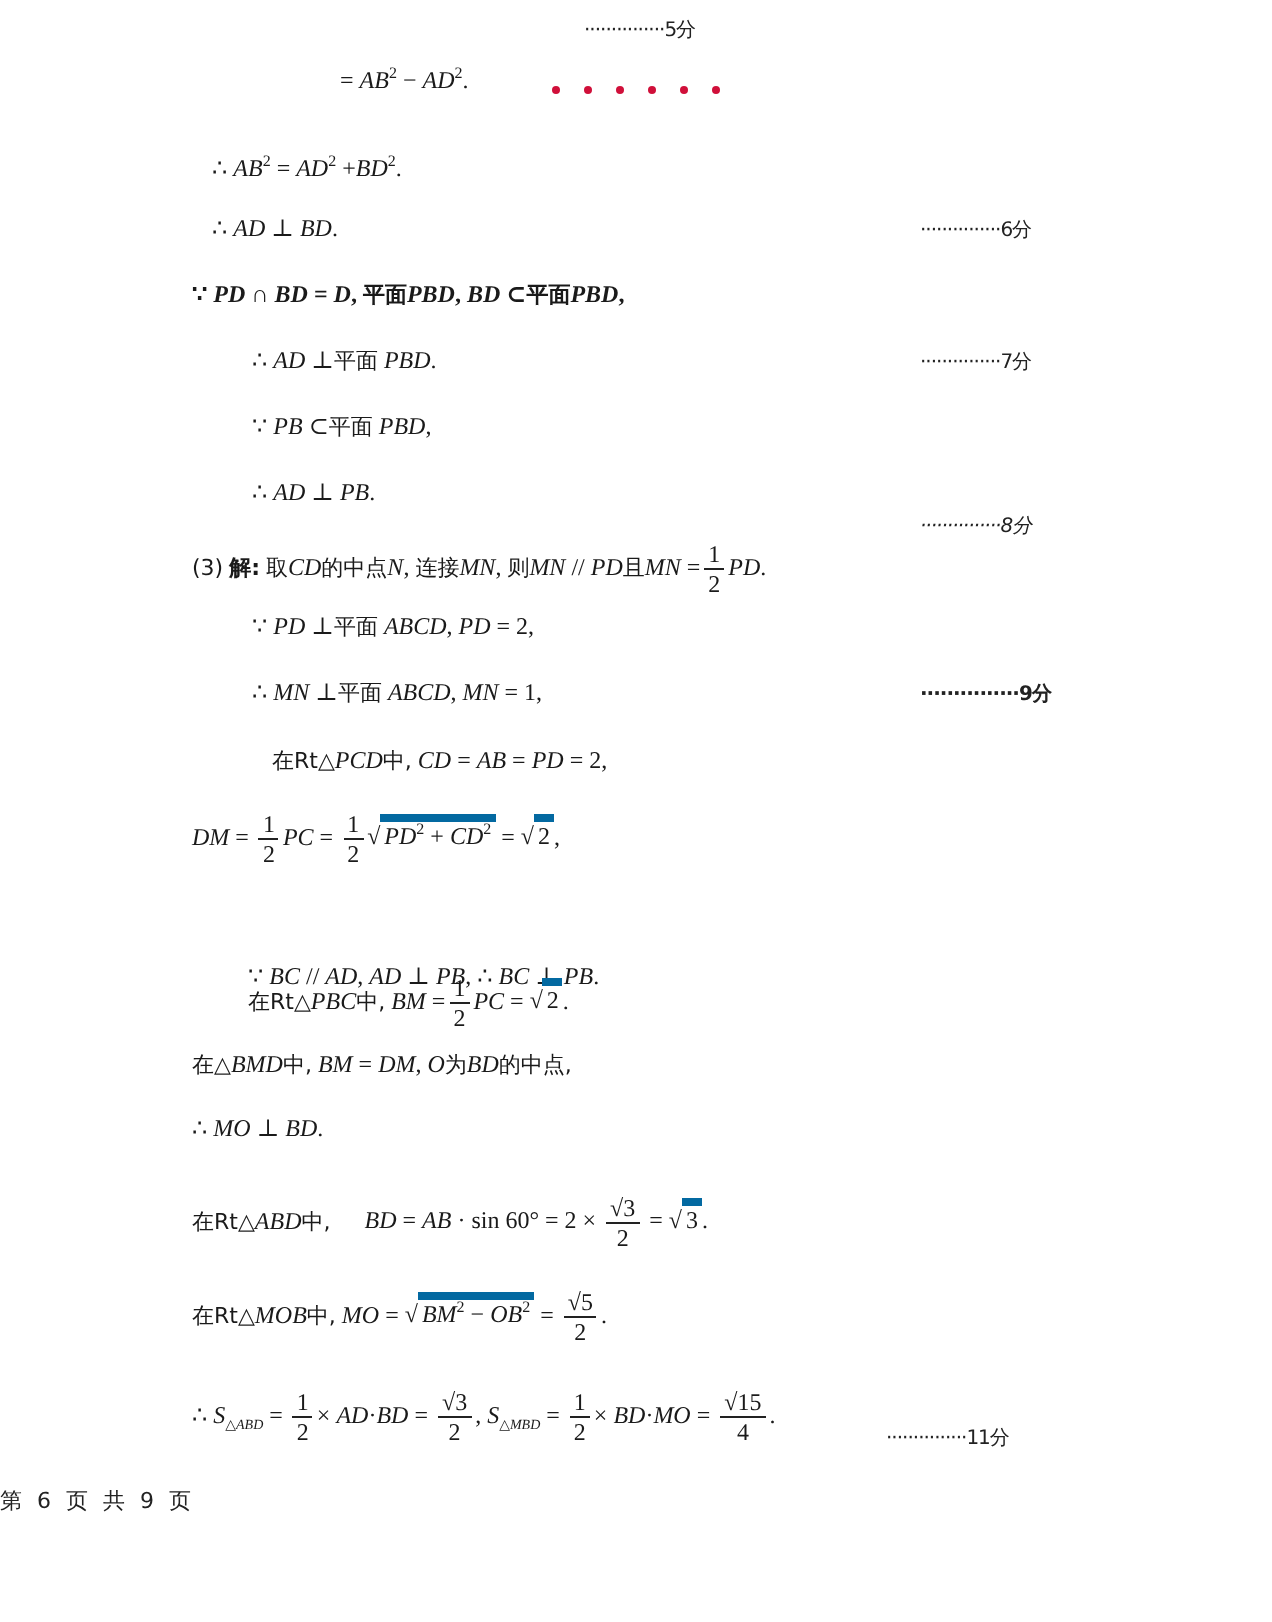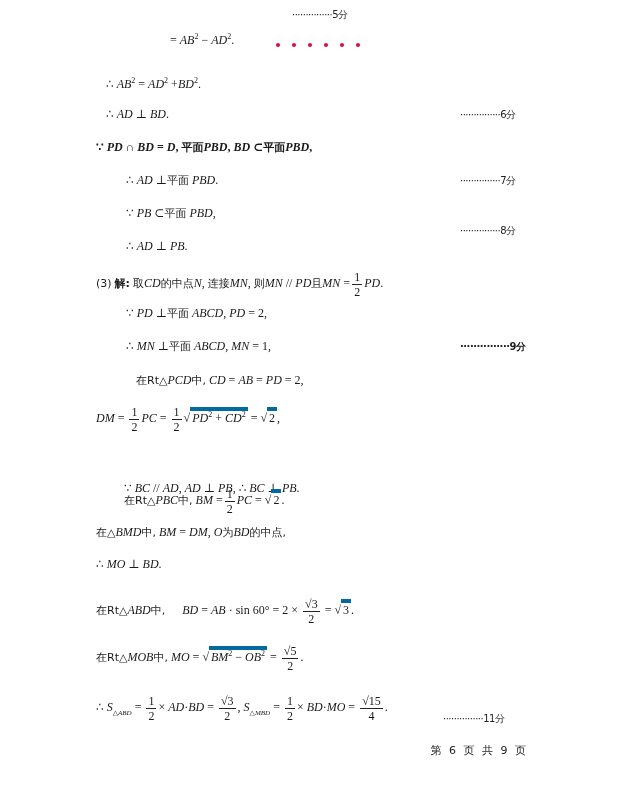--- a/index.html
+++ b/index.html
@@ -9,21 +9,21 @@
   .m { font-style:italic; }
   .cjk { font-family:"DejaVu Sans", sans-serif; font-size:11px; font-style:normal; }
   .score { position:absolute; white-space:nowrap; font-family:"DejaVu Sans", sans-serif; font-size:10px; color:#222; letter-spacing:-0.5px; }
   .dots { position:absolute; left:276px; top:43px; display:flex; gap:12px; }
   .dots span { width:4px; height:4px; border-radius:50%; background:#d0103a; display:block; }
   .frac { display:inline-block; vertical-align:middle; text-align:center; margin:0 2px; font-style:normal; }
   .frac .n { display:block; border-bottom:1px solid #222; padding:0 2px; line-height:14px; }
   .frac .d { display:block; line-height:14px; }
   .sqrt { display:inline-block; }
   .sqrt .rad { border-top:4px solid #0369a1; padding:0 2px; }
-  .footer { position:absolute; left:0; width:528px; top:743px; text-align:right; font-family:"DejaVu Sans", sans-serif; font-size:11px; color:#222; letter-spacing:2px; }
+  .footer { position:absolute; left:0; width:528px; top:743px; text-align:left; font-family:"DejaVu Sans", sans-serif; font-size:11px; color:#222; letter-spacing:2px; }
   sub { font-size:7px; font-style:italic; }
   sup { font-size:8px; }
 </style>
 </head>
 <body>
 
 <div class="line" style="left:170px;top:6px;margin-top:23px;">
   <span>= </span><span class="m">AB</span><sup>2</sup><span> − </span><span class="m">AD</span><sup>2</sup><span>.</span>
 </div>
 <div class="score" style="left:292px;top:8px;"><span>···············</span><span>5分</span></div>
@@ -55,21 +55,21 @@
 </div>
 <div class="score" style="left:460px;top:174px;"><span>···············</span><span>7分</span></div>
 
 <div class="line" style="left:126px;top:205px;">
   <span>∵</span> <span class="m">PB</span> ⊂<span class="cjk">平面</span> <span class="m">PBD</span>,
 </div>
 
 <div class="line" style="left:126px;top:238px;">
   <span>∴</span> <span class="m">AD</span> ⊥ <span class="m">PB</span>.
 </div>
-<div class="score" style="left:460px;top:224px;"><span>···············</span><span>8分</span></div>
+<div class="score" style="left:460px;top:256px;font-style:italic;"><span>···············</span><span>8分</span></div>
 
 <div class="line" style="left:96px;top:270px;">
   <span class="cjk">(3)</span> <span class="cjk" style="font-weight:bold;">解:</span> <span class="cjk">取</span><span class="m">CD</span><span class="cjk">的中点</span><span class="m">N</span>, <span class="cjk">连接</span><span class="m">MN</span>, <span class="cjk">则</span><span class="m">MN</span> // <span class="m">PD</span><span class="cjk">且</span><span class="m">MN</span> =<span class="frac"><span class="n">1</span><span class="d">2</span></span><span class="m">PD</span>.
 </div>
 
 <div class="line" style="left:126px;top:305px;">
   <span>∵</span> <span class="m">PD</span> ⊥<span class="cjk">平面</span> <span class="m">ABCD</span>, <span class="m">PD</span> = 2,
 </div>
 
 <div class="line" style="left:126px;top:338px;">

